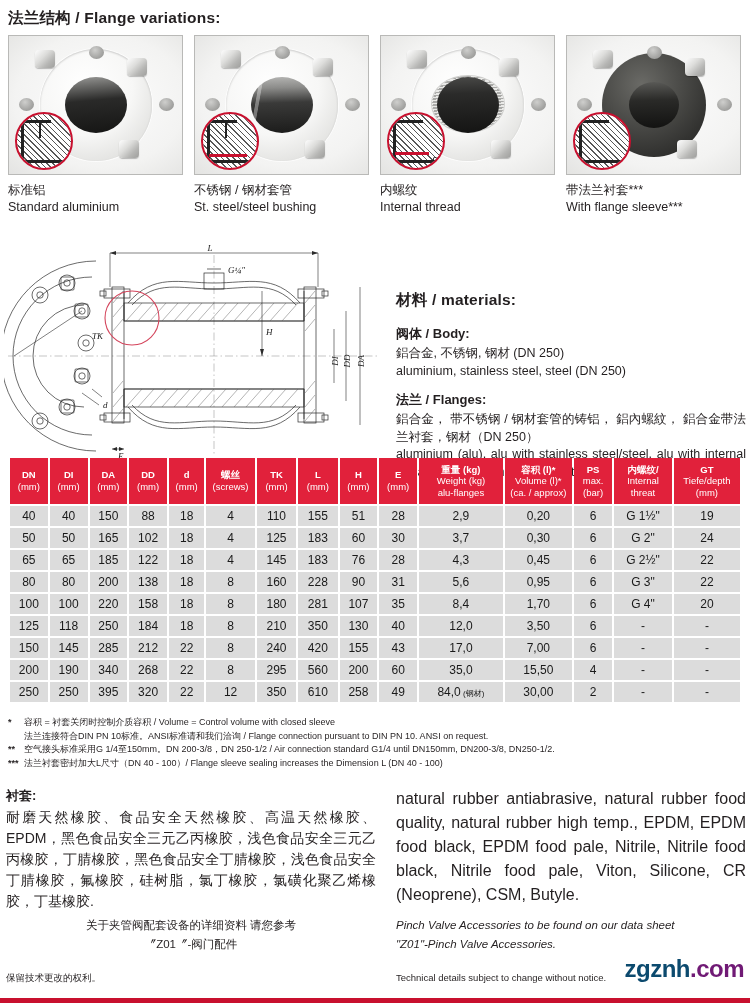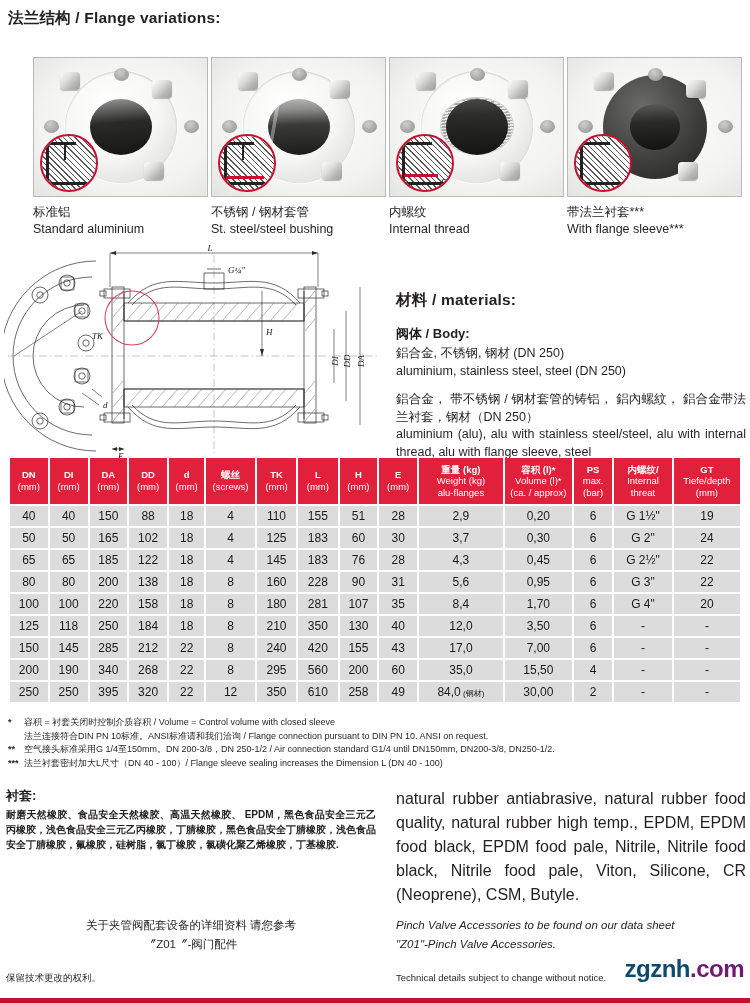--- a/index.html
+++ b/index.html
@@ -13,22 +13,22 @@
     overflow:hidden;
   }
 
   
   .section-title{
     font-size:15.5px; font-weight:bold; letter-spacing:0.2px;
   }
 
   
   #flange-section{ position:absolute; left:8px; top:8px; width:734px; }
-  #flange-title{ margin:0 0 28px 0; }
-  #flange-row{ display:flex; gap:3px;justify-content:flex-end; }
+  #flange-title{ margin:0 0 6px 0; }
+  #flange-row{ display:flex; gap:11px; }
   .flange-card{ width:175px; }
   .flange-photo{
     width:175px; height:140px; position:relative; overflow:hidden;
     background:#d6d6d4;
     border:1px solid #b9b9b7;
   }
   
   .fl-body{
     position:absolute; left:-6px; top:-8px; width:188px; height:158px;
     background:
@@ -138,21 +138,21 @@
   
   #footnotes{ position:absolute; left:8px; top:716px; width:734px; }
   .fn-row{ display:flex; align-items:flex-start; font-size:9px; line-height:1.5; }
   .fn-mark{ width:16px; flex:none; font-weight:bold; }
   .fn-text{ flex:1; }
 
   
   #sleeves-cn{ position:absolute; left:6px; top:787px; width:370px; }
   #sleeves-en{ position:absolute; left:396px; top:787px; width:350px; }
   .sl-head{ font-size:13px; font-weight:bold; margin-bottom:2px; }
-  .sl-cn{ font-size:10px; line-height:1.5; text-align:justify;font-weight:bold; }
+  .sl-cn{ font-size:14px; line-height:1.5; text-align:justify; }
   .sl-en{ font-size:16px; line-height:1.5; text-align:justify; }
 
   
   #acc-cn{ position:absolute; left:6px; top:916px; width:370px; font-size:11.5px; line-height:1.62;text-align:center; }
   #acc-en{ position:absolute; left:396px; top:916px; width:350px; font-size:11.5px; line-height:1.62; font-style:italic; }
 
   
   #footer-cn{ position:absolute; left:6px; top:972px; font-size:9.5px; }
   #footer-en{ position:absolute; left:396px; top:972px; font-size:9.5px; }
   #watermark{
@@ -427,20 +427,21 @@
 <div id="materials-section">
   <div class="section-title" id="materials-title">材料 / materials:</div>
 
   <div class="mat-block">
     <div class="mat-head">阀体 / Body:</div>
     <div class="mat-cn">鋁合金, 不锈钢, 钢材 (DN 250)</div>
     <div class="mat-en">aluminium, stainless steel, steel (DN 250)</div>
   </div>
 
   <div class="mat-block">
+    <div class="mat-head">法兰 / Flanges:</div>
     <div class="mat-cn just">鋁合金， 带不锈钢 / 钢材套管的铸铝， 鋁內螺紋， 鋁合金带法兰衬套，钢材（DN 250）</div>
     <div class="mat-en">aluminium (alu), alu with stainless steel/steel, alu with internal thread, alu with flange sleeve, steel</div>
   </div>
 </div>
 
 <div id="spec-table-wrap">
   <table>
     <colgroup>
       <col class="c-dn">
         <col class="c-di">

